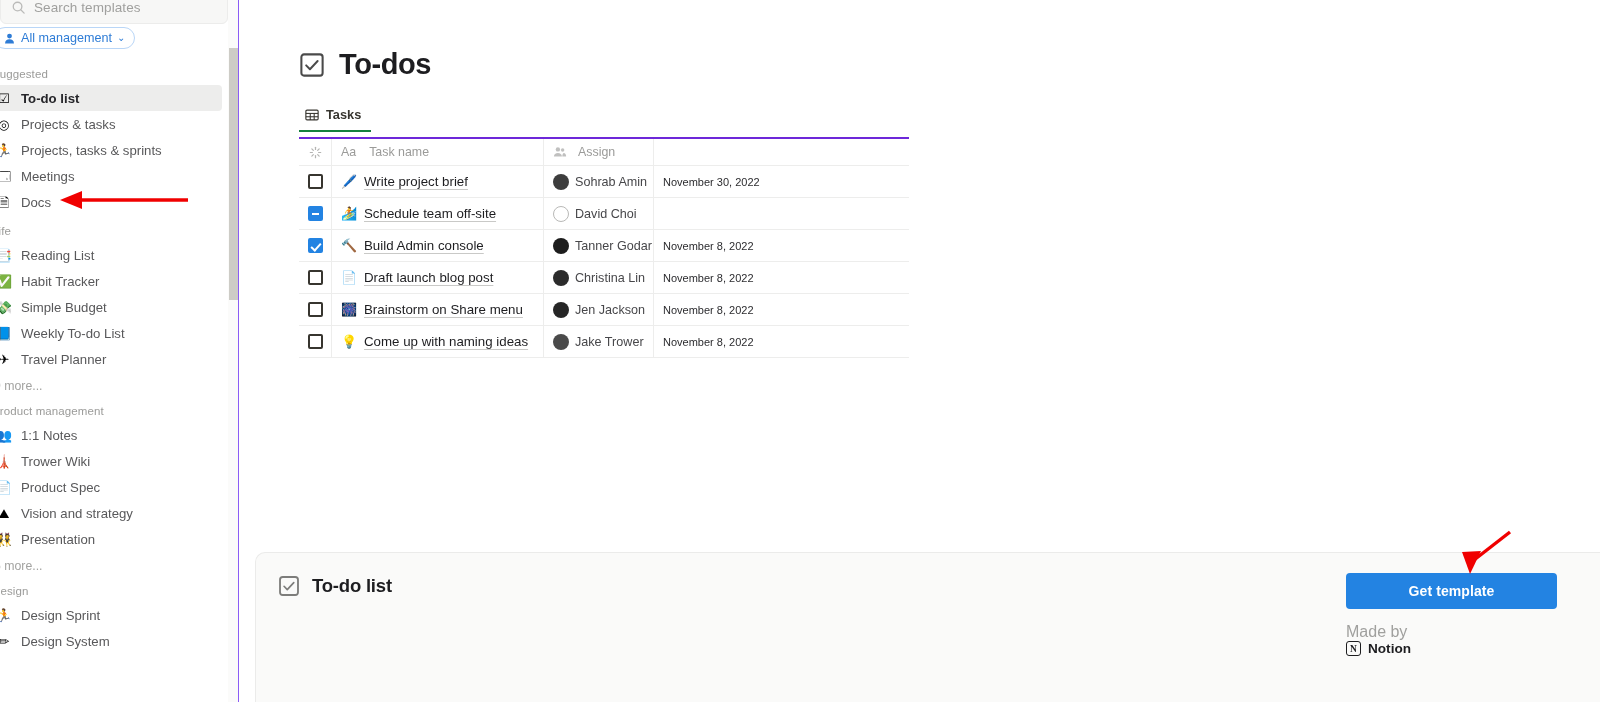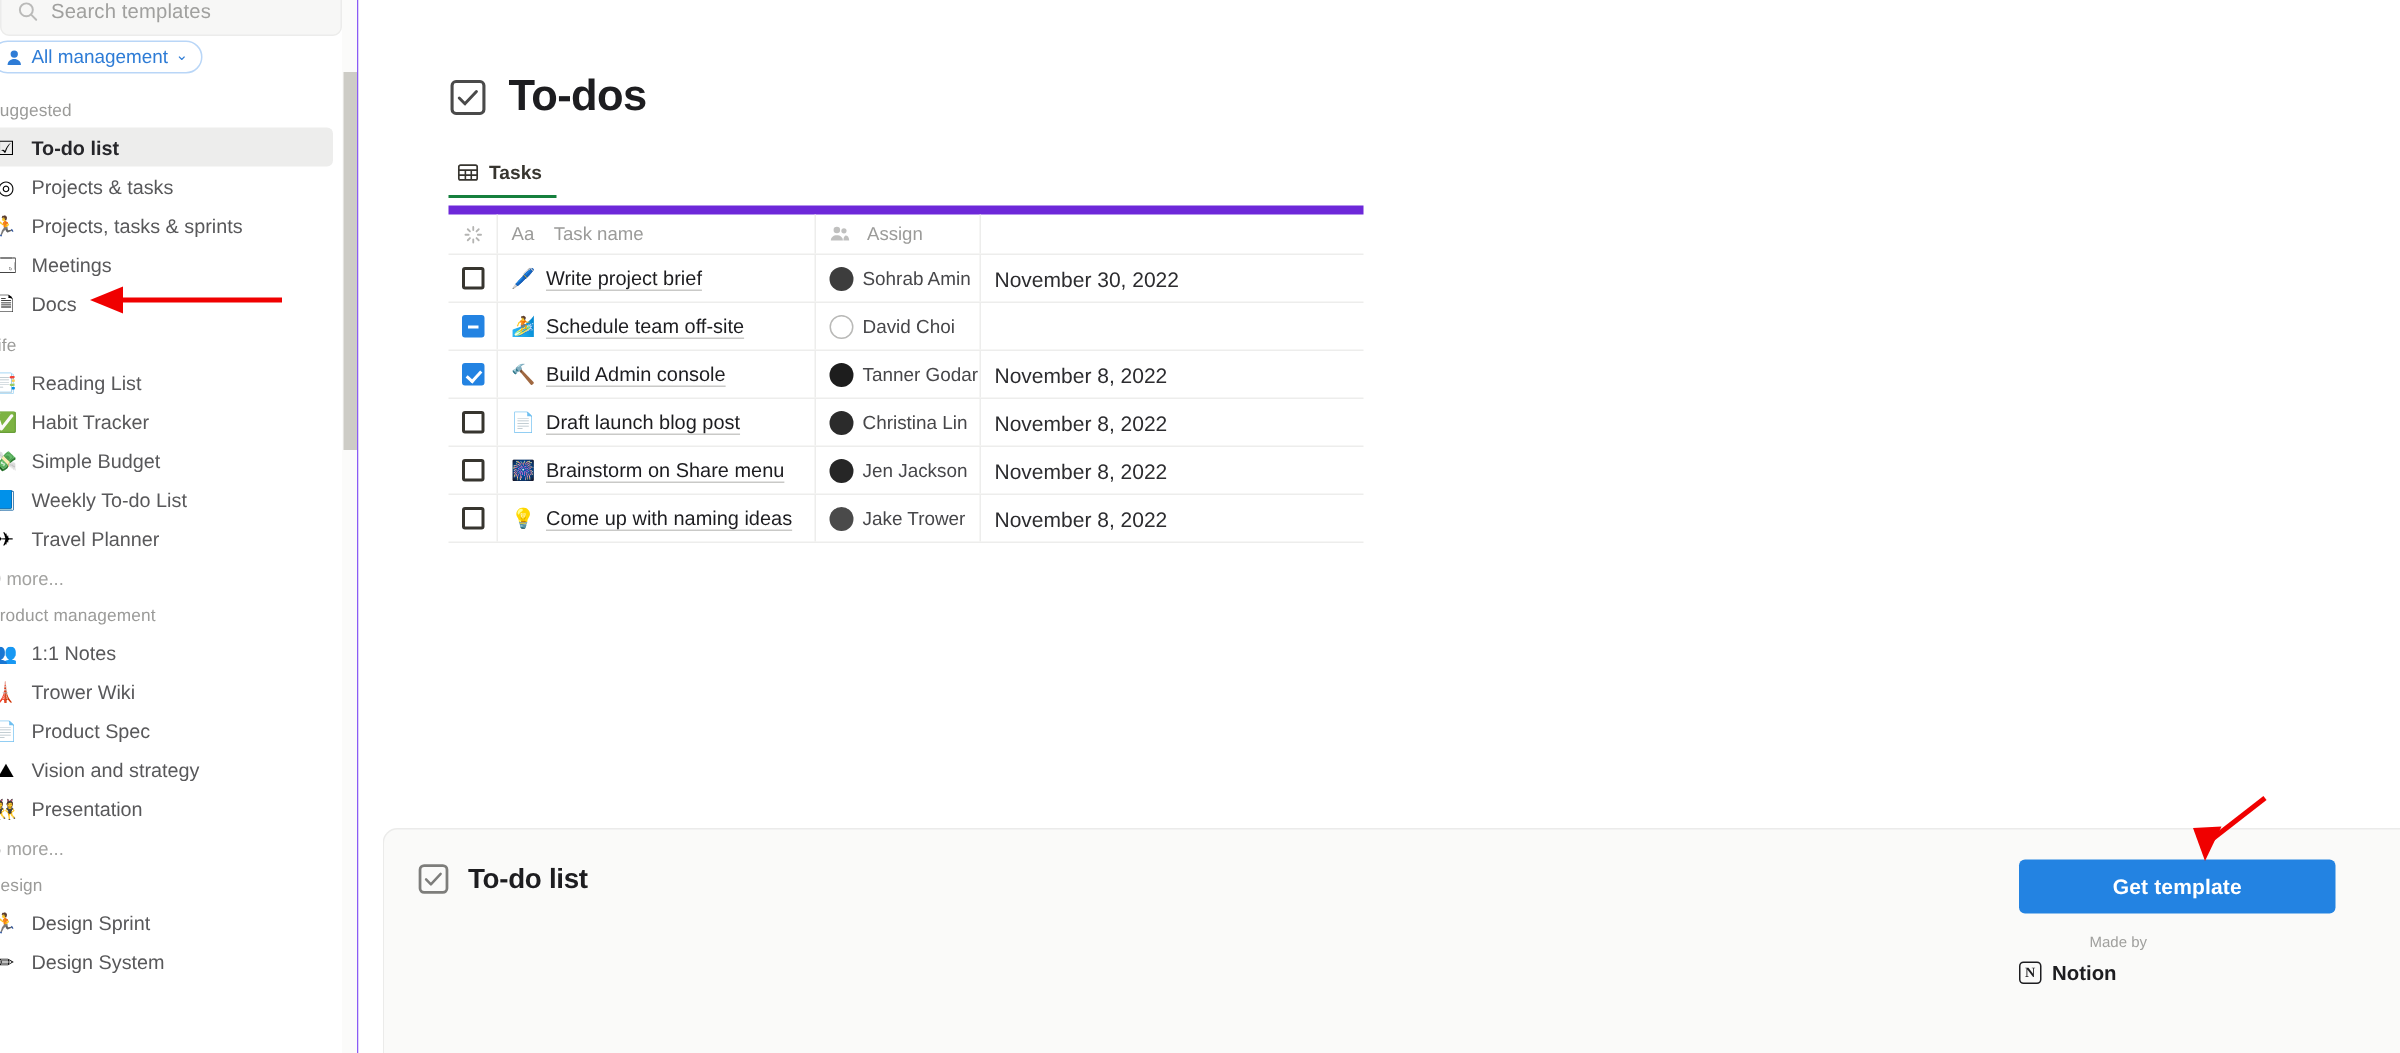--- a/index.html
+++ b/index.html
@@ -59,21 +59,21 @@
   .main { position: absolute; left: 239px; top: 0; width: 1361px; height: 702px; background:#fff; }
 
   .page-title-row { position:absolute; left:60px; top:48px; display:flex; align-items:center; gap:14px; }
   .title-ico { width:26px; height:26px; }
   .page-title { font-size: 29px; font-weight: bold; color:#1d1d20; letter-spacing:-.4px; }
 
   .tabs { position:absolute; left:60px; top:103px; display:flex; }
   .tab { display:flex; align-items:center; gap:7px; padding: 4px 10px 8px 6px; border-bottom: 2px solid #15803d; cursor:pointer; }
   .tab-label { font-size:12.8px; font-weight:bold; color:#37352f; }
 
-  .tbl { position:absolute; left:60px; top:137px; width:610px; border-top:6px solid #6d28d9; }
+  .tbl { position:absolute; left:60px; top:137px; width:610px; border-top:2px solid #6d28d9; }
   .tbl-row { display:flex; height:32px; border-bottom:1px solid #ededec; align-items:stretch; }
   .tbl-row.head { height:27px; }
   .cell { display:flex; align-items:center; border-right:1px solid #ededec; padding-left: 9px; overflow:hidden; }
   .c-check { width:33px; flex:0 0 33px; justify-content:center; padding-left:0; }
   .c-name  { width:212px; flex:0 0 212px; gap:8px; }
   .c-assign{ width:110px; flex:0 0 110px; gap:6px; }
   .c-due   { flex:1 1 auto; border-right:none; }
   .hdr-txt { font-size:12.4px; color:#9b9b99; }
   .hdr-ico { width:14px; height:14px; margin-right:5px; display:inline-flex; align-items:center; justify-content:center; opacity:.62; }
 
@@ -81,40 +81,40 @@
   .cb.checked { background:#2383e2; border-color:#2383e2; }
   .cb.checked::after { content:""; position:absolute; left:3.6px; top:.6px; width:4px; height:8px; border:solid #fff; border-width:0 2px 2px 0; transform:rotate(42deg); }
   .cb.indet { background:#2383e2; border-color:#2383e2; }
   .cb.indet::after { content:""; position:absolute; left:2px; top:5.3px; width:7px; height:2px; background:#fff; }
 
   .task-emoji { font-size:13px; width:15px; text-align:center; flex:0 0 15px; line-height:1; }
   .task-name { font-size:13.3px; color:#1d1d20; text-decoration: underline; text-decoration-color:#c9c9c7; text-underline-offset:2.5px; white-space:nowrap; cursor:pointer; }
 
   .avatar { width:16px; height:16px; border-radius:50%; flex:0 0 16px; }
   .person { font-size:12.6px; color:#47474a; white-space:nowrap; }
-  .due-txt { font-size:14px; color:#2c2c2f; white-space:nowrap; }
+  .due-txt { font-size:11px; color:#2c2c2f; white-space:nowrap; }
 
   
   .bottom {
     position:absolute; left:255px; top:552px; width:1345px; height:150px;
     background:#fafaf9; border:1px solid #ebebea; border-bottom:none; border-right:none;
     border-top-left-radius:10px;
   }
   .bp-title-row { position:absolute; left:22px; top:22px; display:flex; align-items:center; gap:12px; }
   .bp-ico { width:22px; height:22px; }
   .bp-title { font-size:18.5px; font-weight:bold; color:#1d1d20; letter-spacing:-.2px; }
   .bp-desc { position:absolute; left:22px; top:68px; font-size:13.6px; color:#39393c; }
 
   .get-btn {
     position:absolute; left:1090px; top:20px; width:211px; height:36px;
     background:#2383e2; border:none; border-radius:4px; color:#fff;
     font-size:14px; font-weight:bold; font-family:"Liberation Sans", sans-serif;
     cursor:pointer; letter-spacing:.1px;
   }
-  .made-by { position:absolute; left:1090px; top:70px; font-size:10px; color:#a0a09e;margin-left:47px; }
+  .made-by { position:absolute; left:1090px; top:70px; font-size:16px; color:#a0a09e; }
   .maker { position:absolute; left:1090px; top:88px; display:flex; align-items:center; gap:7px; }
   .maker-logo { width:15px; height:15px; border:1.6px solid #1d1d20; border-radius:3px; display:flex; align-items:center; justify-content:center; font-size:9.5px; font-weight:bold; color:#1d1d20; font-family:"Liberation Serif", serif; }
   .maker-name { font-size:13.6px; font-weight:bold; color:#1d1d20; }
 
   
   .anno { position:absolute; left:0; top:0; width:1600px; height:702px; pointer-events:none; }
 </style>
 </head>
 <body>
 

